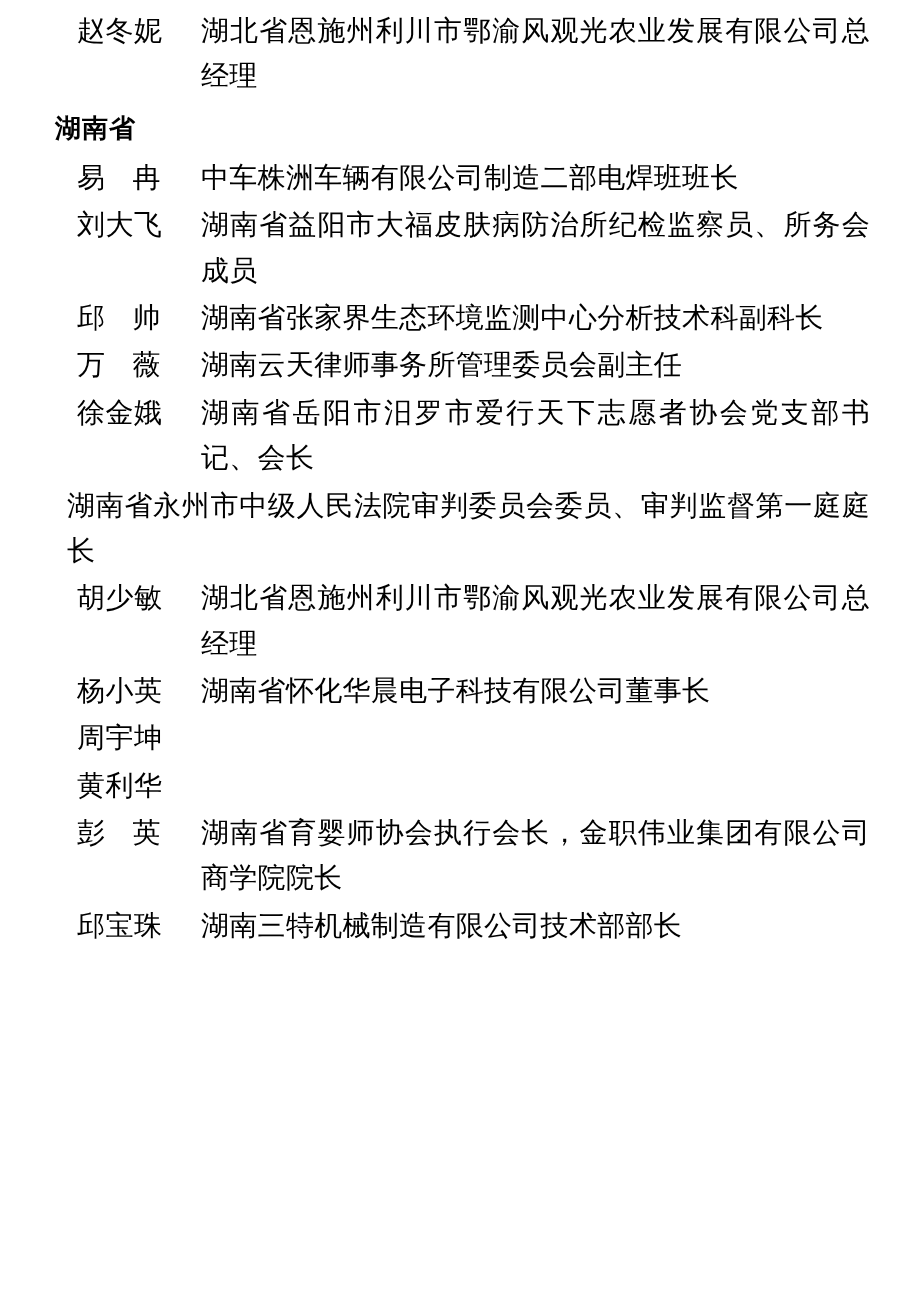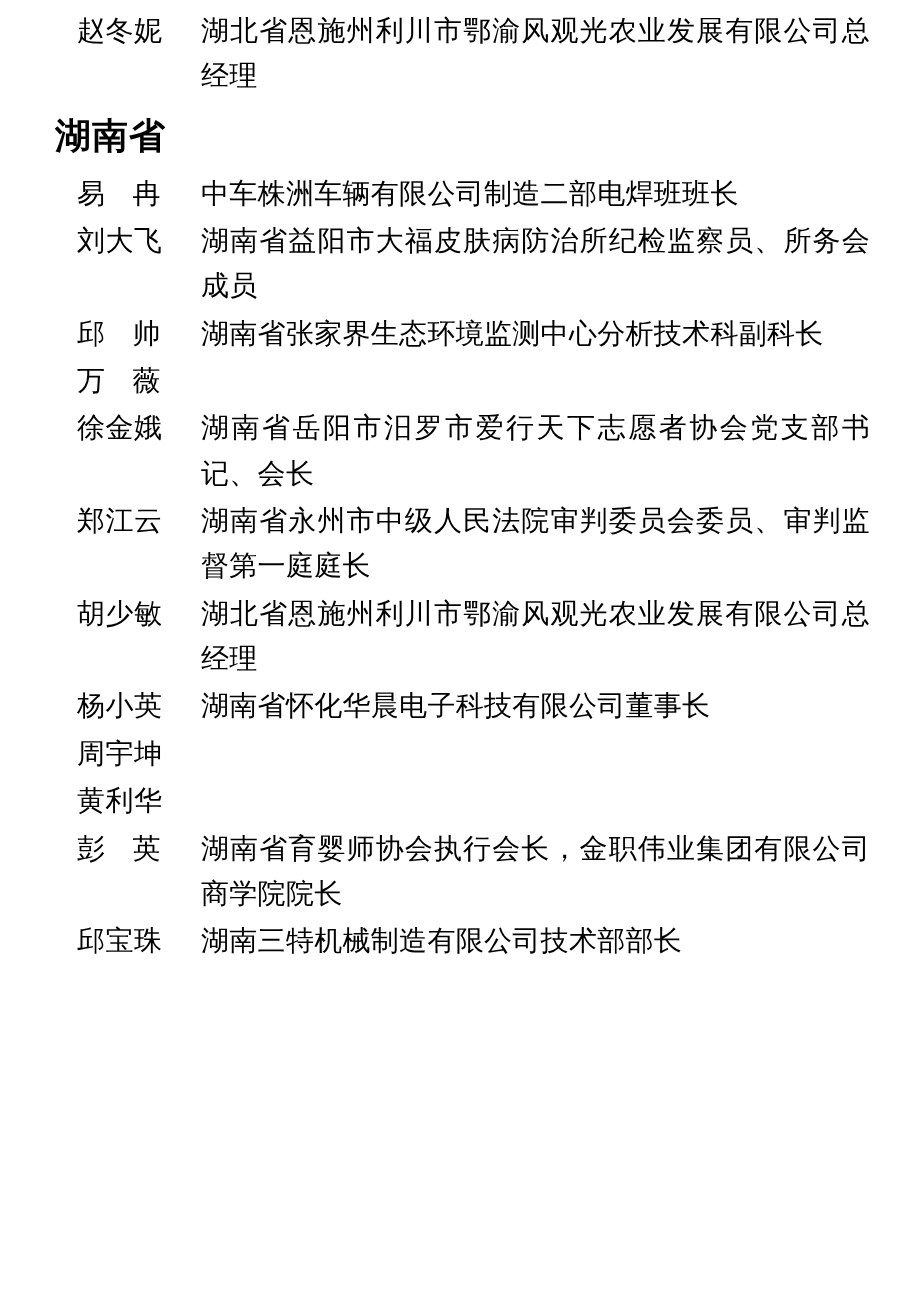--- a/index.html
+++ b/index.html
@@ -18,21 +18,21 @@
     position: relative;
     width: 900px;
     height: 1016px;
     padding: 0;
     box-sizing: border-box;
   }
   .content {
     padding: 8px 30px 0 55px;
   }
   .section-heading {
-    font-size: 36px;
+    font-size: 26px;
     font-weight: bold;
     line-height: 1.55;
     margin: 10px 0 6px 0;
     letter-spacing: 1px;
   }
   .entry {
     display: flex;
     align-items: flex-start;
     font-size: 28px;
     line-height: 1.62;
@@ -98,29 +98,29 @@
           <span>帅</span>
       </div>
       <div class="desc">湖南省张家界生态环境监测中心分析技术科副科长</div>
     </div>
 
     <div class="entry">
       <div class="name spaced">
         <span>万</span>
           <span>薇</span>
       </div>
+      <div class="desc">湖南云天律师事务所管理委员会副主任</div>
     </div>
 
     <div class="entry">
       <div class="name">徐金娥</div>
       <div class="desc">湖南省岳阳市汨罗市爱行天下志愿者协会党支部书记、会长</div>
     </div>
 
     <div class="entry">
-      <div class="name">郑江云</div>
       <div class="desc">湖南省永州市中级人民法院审判委员会委员、审判监督第一庭庭长</div>
     </div>
 
     <div class="entry">
       <div class="name">胡少敏</div>
       <div class="desc">湖北省恩施州利川市鄂渝风观光农业发展有限公司总经理</div>
     </div>
 
     <div class="entry">
       <div class="name">杨小英</div>

